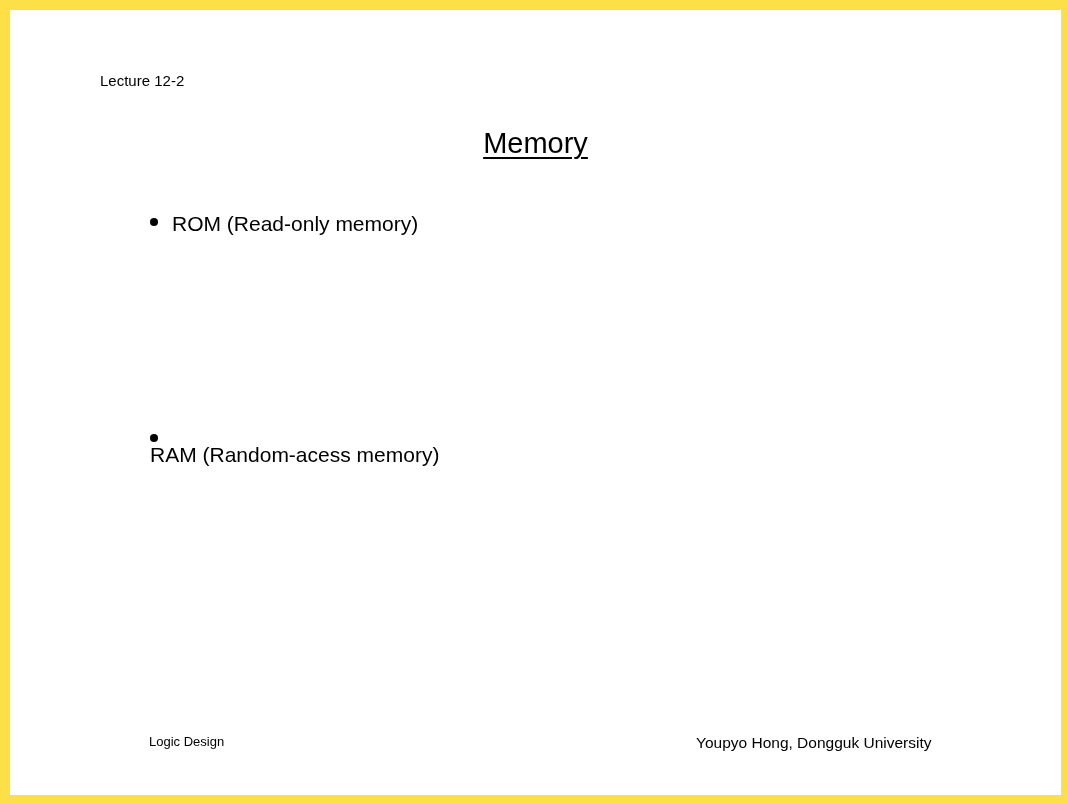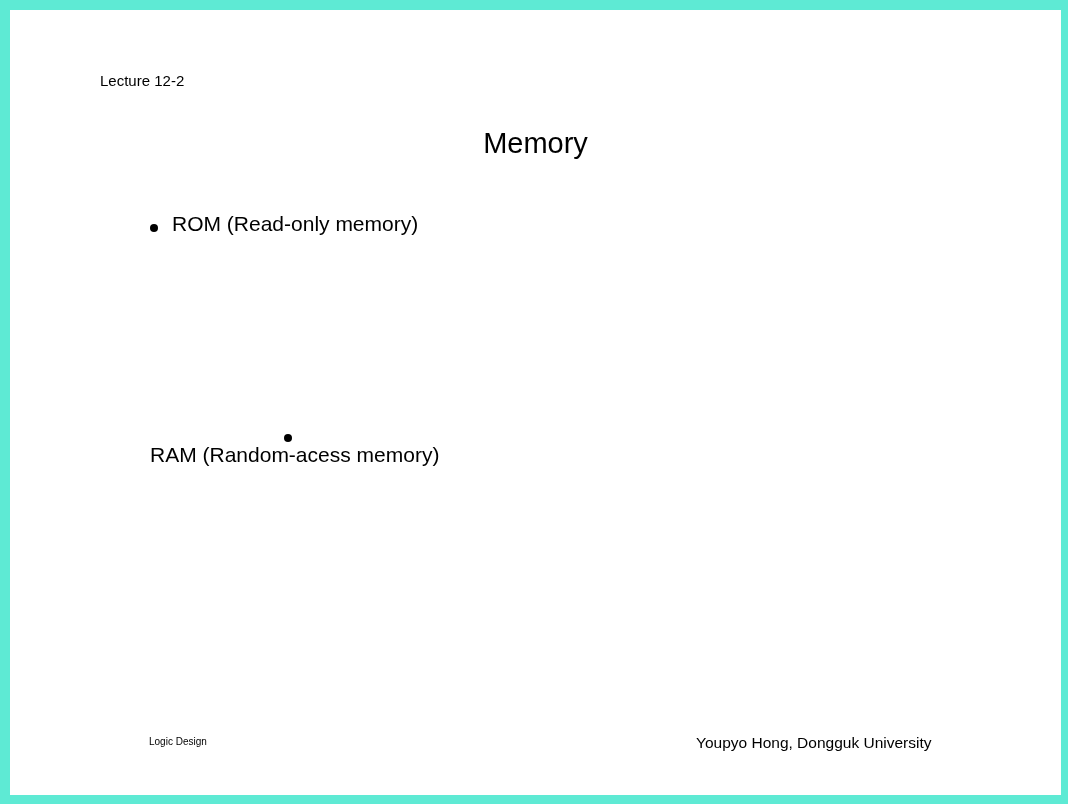--- a/index.html
+++ b/index.html
@@ -9,21 +9,21 @@
     height: 804px;
     background: #e9ebee;
     overflow: hidden;
     font-family: "Liberation Sans", sans-serif;
     color: #000000;
   }
   .page {
     position: relative;
     width: 1068px;
     height: 804px;
-    background: #5eead4;
+    background: #fde047;
   }
   .slide {
     position: absolute;
     left: 10px;
     top: 10px;
     width: 1051px;
     height: 785px;
     background: #ffffff;
   }
   .lecture-label {
@@ -37,49 +37,50 @@
   .slide-title {
     position: absolute;
     left: 0;
     top: 116px;
     width: 100%;
     text-align: center;
     font-size: 29px;
     line-height: 34px;
   }
   .slide-title .title-text {
+    text-decoration: underline;
     text-underline-offset: 4px;
     text-decoration-thickness: 2px;
   }
   .bullet-item {
     position: absolute;
     left: 140px;
     font-size: 21px;
     line-height: 26px;
     white-space: nowrap;
     display: flex;
-    align-items: center;
+    align-items: flex-start;
   }
   .bullet-item.bullet-1 { top: 201px; }
   .bullet-item.bullet-2 { top: 417px; flex-direction: column; }
   .bullet-dot {
     display: inline-block;
     width: 8px;
     height: 8px;
     border-radius: 50%;
     background: #000000;
     margin-top: 7px;
     margin-right: 14px;
     flex: 0 0 auto;
   }
   .footer-left {
     position: absolute;
     left: 139px;
     top: 722px;
-    font-size: 10px;
+    font-size: 13px;
     line-height: 19px;
     white-space: nowrap;
   }
   .footer-right {
     position: absolute;
     left: 644px;
     top: 723px;
     font-size: 15.5px;
     line-height: 19px;
     white-space: nowrap;

